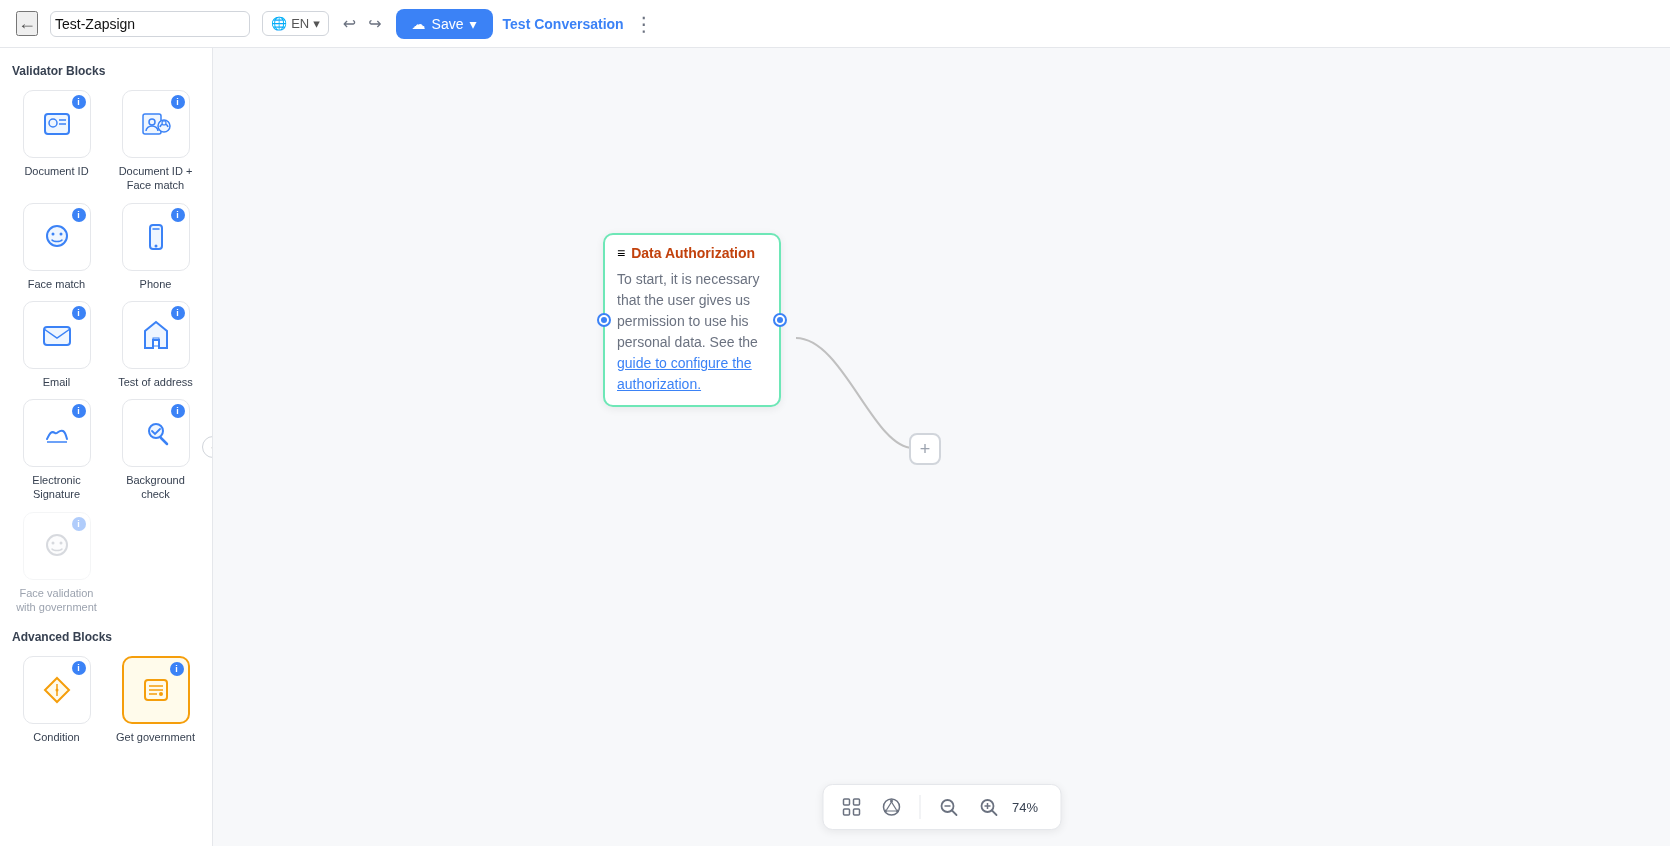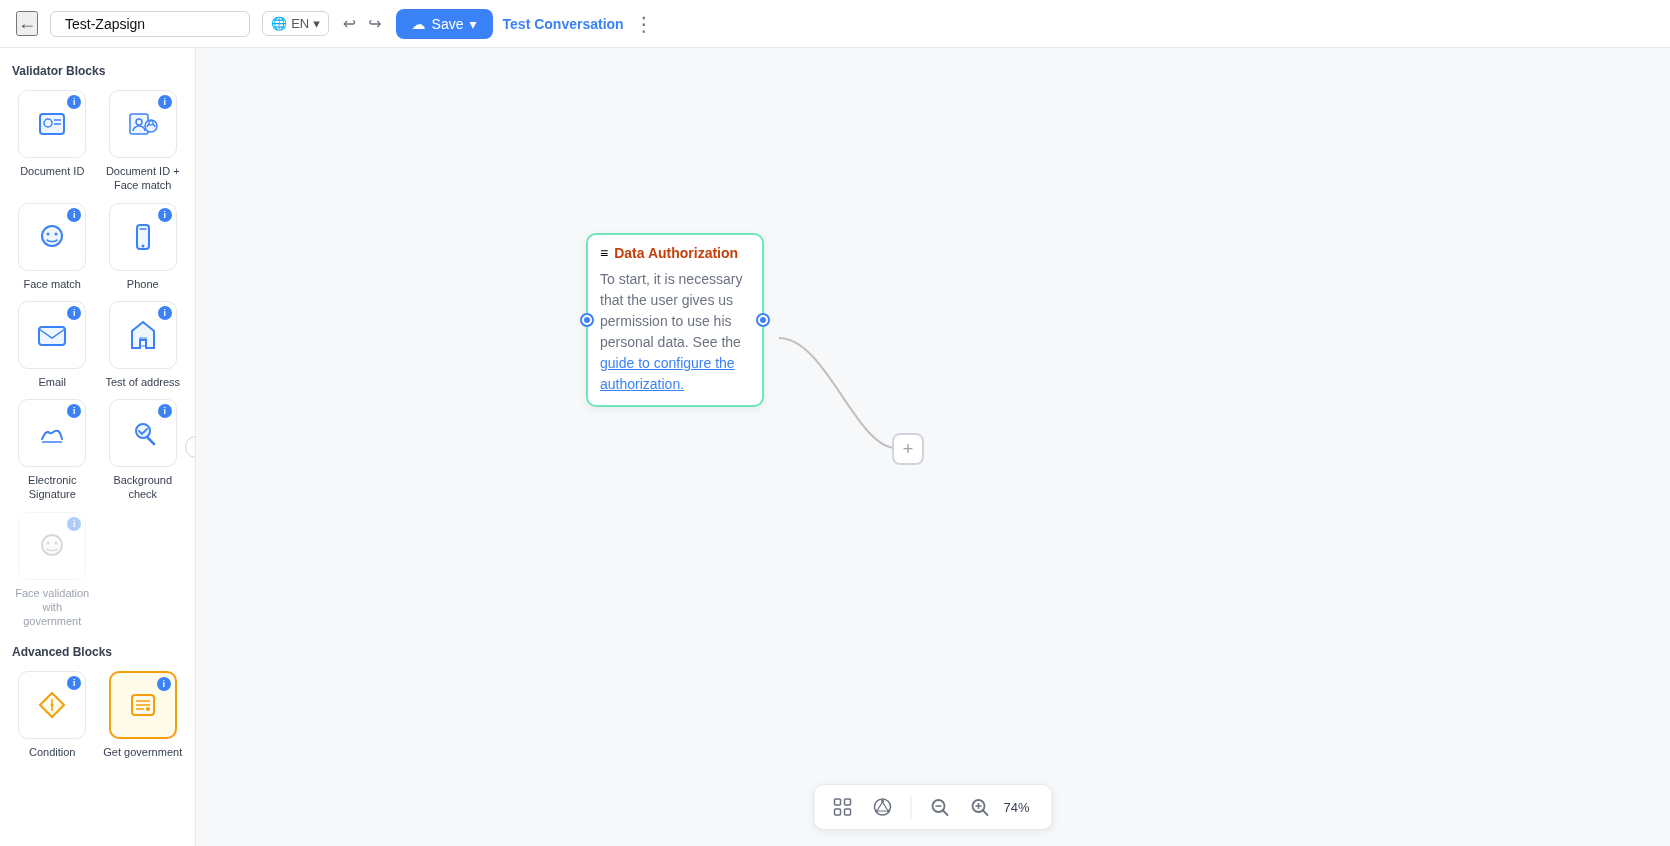--- a/index.html
+++ b/index.html
@@ -20,21 +20,21 @@
     .topbar-back {
       cursor: pointer;
       color: #555;
       font-size: 18px;
       display: flex;
       align-items: center;
     }
     .topbar-title-input {
       border: 1px solid #d1d5db;
       border-radius: 6px;
-      padding: 4px 14px;
+      padding: 4px 4px;
       font-size: 14px;
       color: #111;
       width: 200px;
     }
     .topbar-tabs {
       flex: 1;
       display: flex;
       justify-content: center;
       gap: 0;
     }
@@ -111,21 +111,21 @@
 
     
     .main-area {
       display: flex;
       flex: 1;
       overflow: hidden;
     }
 
     
     .sidebar {
-      width: 196px;
+      width: 213px;
       background: #fff;
       border-right: 1px solid #e5e7eb;
       overflow-y: auto;
       flex-shrink: 0;
       padding: 16px 12px;
       position: relative;
     }
     .sidebar-toggle {
       position: absolute;
       right: -12px;

